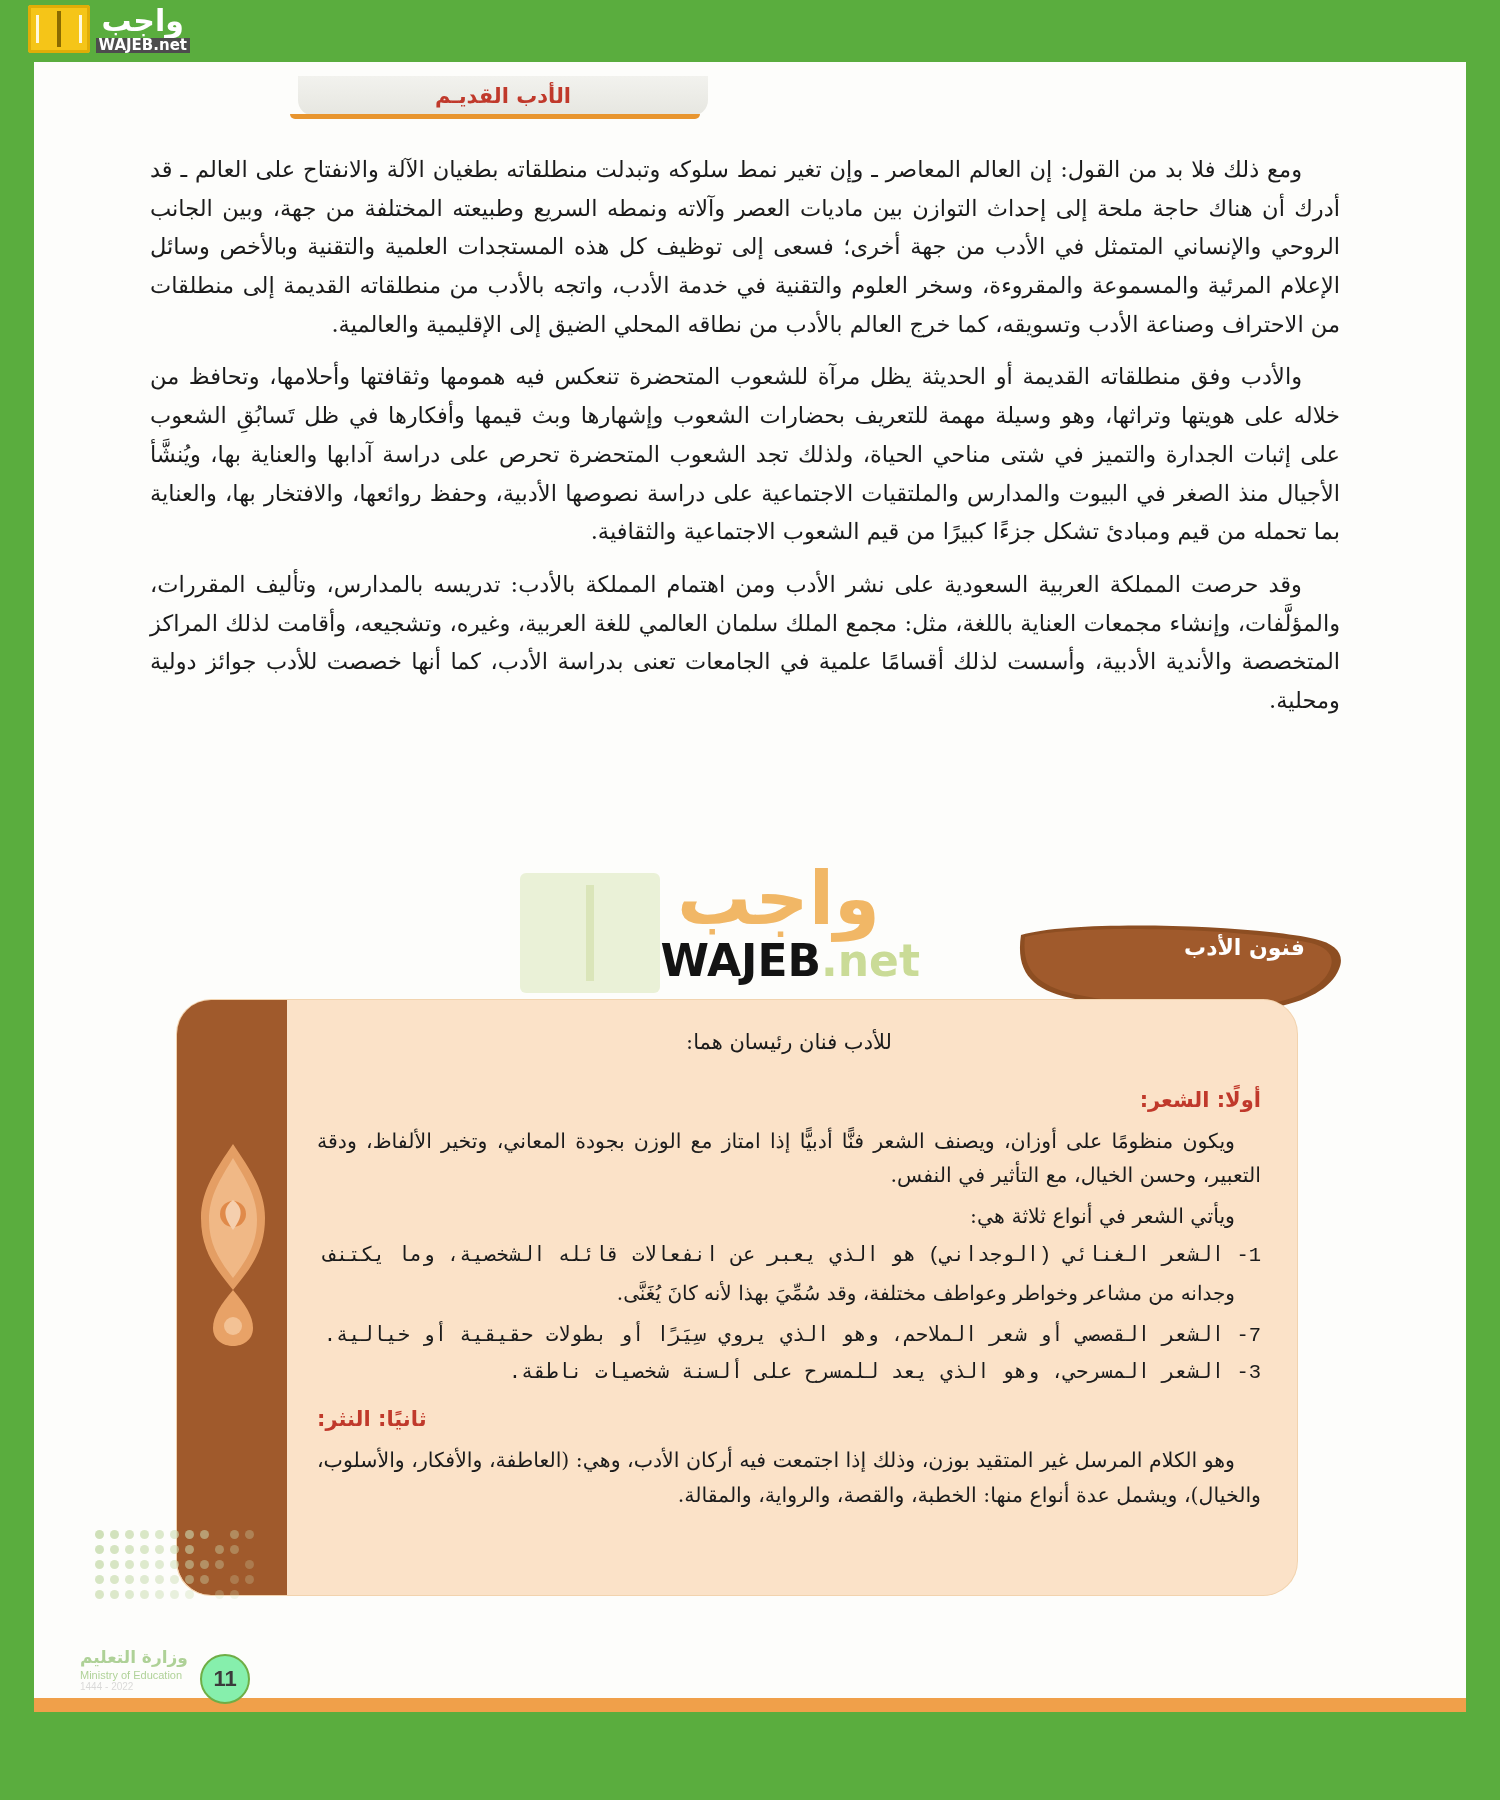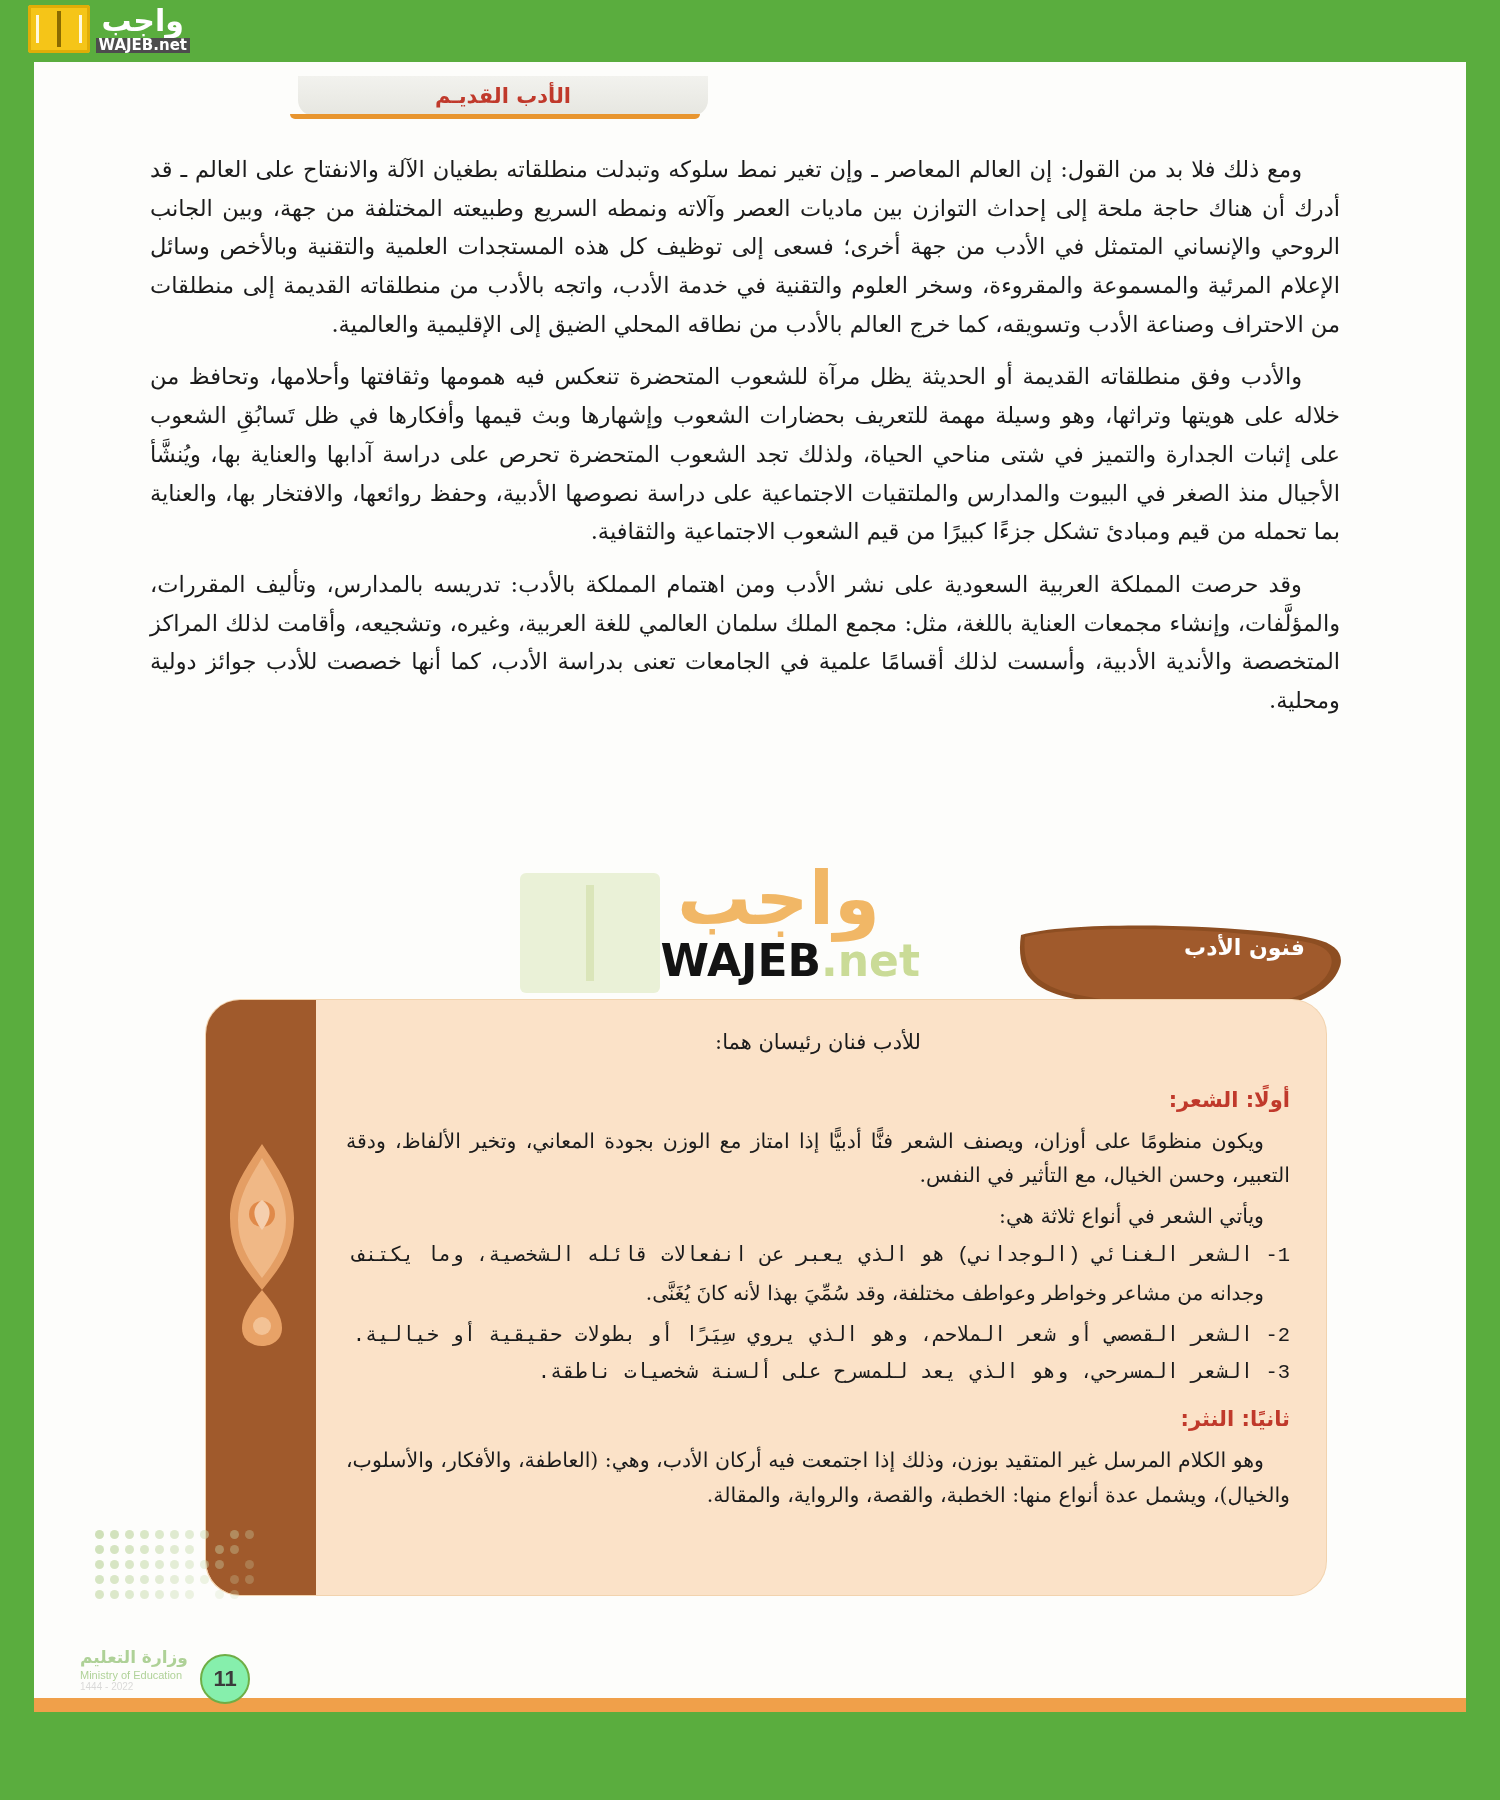--- a/index.html
+++ b/index.html
@@ -219,21 +219,21 @@
     top: 10px;
     color: #ffffff;
     font-size: 22px;
     font-weight: bold;
     font-family: "DejaVu Sans", sans-serif;
   }
 
   
   .info-box {
     position: absolute;
-    left: 206px;
+    left: 177px;
     top: 1000px;
     width: 1120px;
     height: 595px;
     background: #fbe2c8;
     border-radius: 34px 34px 34px 34px;
     box-sizing: border-box;
     overflow: hidden;
     box-shadow: 0 0 0 1px #f2d3ae;
   }
   .info-side {
@@ -298,21 +298,21 @@
     margin: 0 0 10px 0;
     padding-right: 26px;
     text-align: justify;
   }
   .ib-head2 {
     font-family: "DejaVu Sans", sans-serif;
     font-size: 21px;
     font-weight: bold;
     color: #c0392b;
     margin: 18px 0 12px 0;
-    text-align: right;
+    text-align: left;
   }
 
   
   .dots {
     position: absolute;
     left: 95px;
     top: 1530px;
     width: 190px;
     height: 80px;
   }
@@ -427,21 +427,21 @@
         <circle cx="42" cy="186" r="9" fill="#f3c295"></circle>
       </svg>
     </div>
     <div class="info-body">
       <p class="ib-lead">للأدب فنان رئيسان هما:</p>
       <h3 class="ib-head">أولًا: الشعر:</h3>
       <p class="ib-p">ويكون منظومًا على أوزان، ويصنف الشعر فنًّا أدبيًّا إذا امتاز مع الوزن بجودة المعاني، وتخير الألفاظ، ودقة التعبير، وحسن الخيال، مع التأثير في النفس.</p>
       <p class="ib-p">ويأتي الشعر في أنواع ثلاثة هي:</p>
       <p class="ib-li">1- الشعر الغنائي (الوجداني) هو الذي يعبر عن انفعالات قائله الشخصية، وما يكتنف</p>
       <p class="ib-sub">وجدانه من مشاعر وخواطر وعواطف مختلفة، وقد سُمِّيَ بهذا لأنه كانَ يُغَنَّى.</p>
-      <p class="ib-li">2- الشعر القصصي أو شعر الملاحم، وهو الذي يروي سِيَرًا أو بطولات حقيقية أو خيالية.</p>
+      <p class="ib-li">7- الشعر القصصي أو شعر الملاحم، وهو الذي يروي سِيَرًا أو بطولات حقيقية أو خيالية.</p>
       <p class="ib-li">3- الشعر المسرحي، وهو الذي يعد للمسرح على ألسنة شخصيات ناطقة.</p>
       <h3 class="ib-head2">ثانيًا: النثر:</h3>
       <p class="ib-p">وهو الكلام المرسل غير المتقيد بوزن، وذلك إذا اجتمعت فيه أركان الأدب، وهي: (العاطفة، والأفكار، والأسلوب، والخيال)، ويشمل عدة أنواع منها: الخطبة، والقصة، والرواية، والمقالة.</p>
     </div>
   </div>
 
   <div class="dots" id="dots">
       <i style="left: 0px; top: 0px; opacity: 1;"></i>
       <i style="left: 15px; top: 0px; opacity: 0.93;"></i>
       <i style="left: 30px; top: 0px; opacity: 0.86;"></i>

